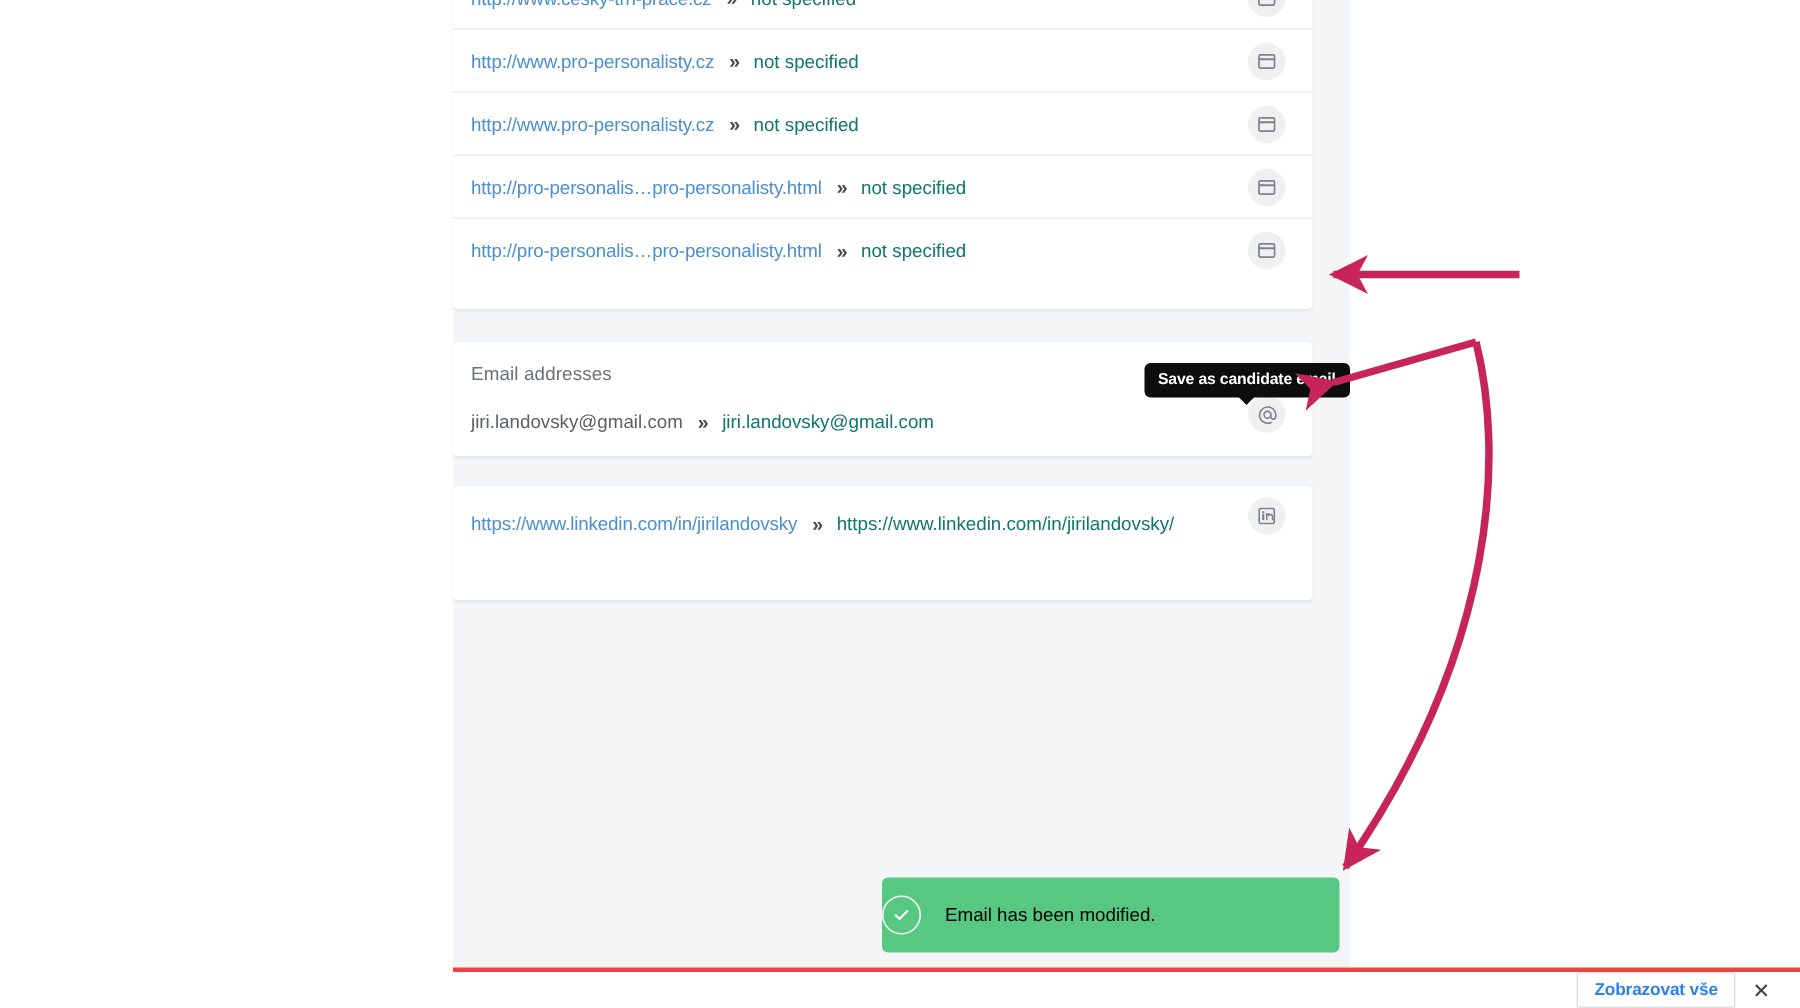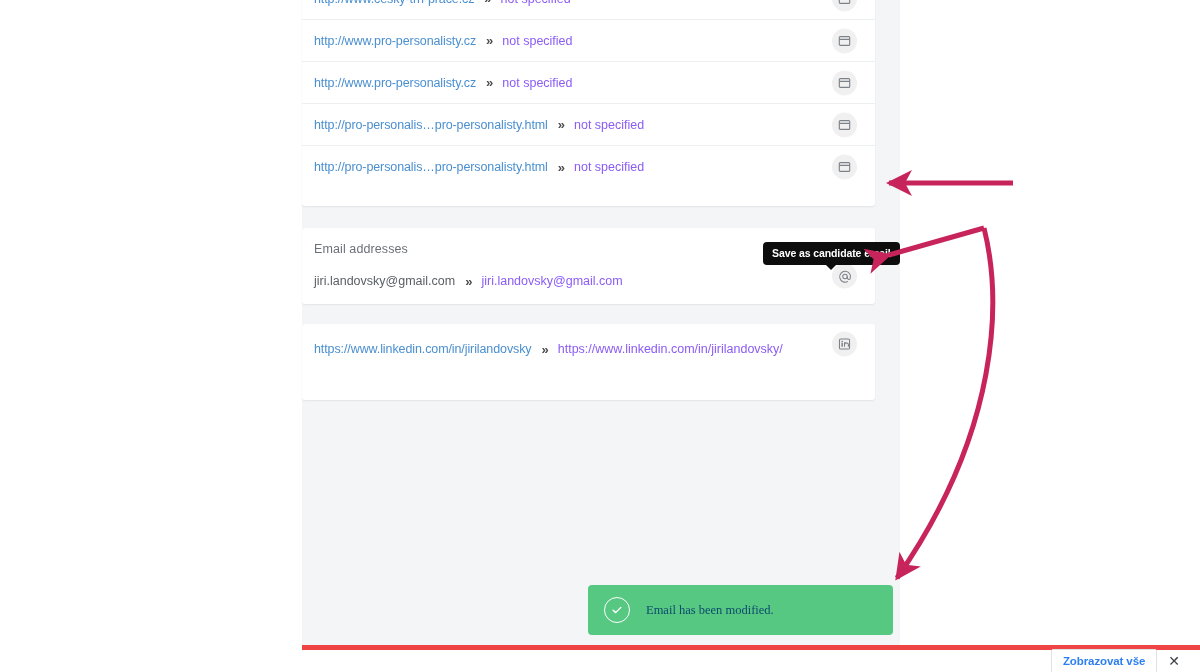--- a/index.html
+++ b/index.html
@@ -40,21 +40,21 @@
   .row:last-child { border-bottom: none; }
   .row-url {
     font-size: 12.5px; color: #4a8fd0; white-space: nowrap;
     letter-spacing: -0.1px;
   }
   .chev {
     font-size: 13px; color: #4b4b4b; margin: 0 10px; font-weight: 700;
     letter-spacing: -1px;
   }
   .row-val { font-size: 12.5px; color: #5a6066; white-space: nowrap; }
-  .row-val.muted { color: #8b5cf6; }
+  .row-val.muted { color: #0f766e; }
 
   
   .icon-btn {
     position: absolute; right: 18px; top: 50%; transform: translateY(-50%);
     width: 25px; height: 25px; border-radius: 50%;
     background: #f0f0f1;
     display: flex; align-items: center; justify-content: center;
     color: #7d8288;
   }
   .icon-btn svg { display: block; }
@@ -95,36 +95,35 @@
     border-left: 6px solid transparent;
     border-right: 6px solid transparent;
     border-top: 6px solid #0d0d0d;
   }
 
   
   .toast {
     position: absolute; left: 588px; top: 585px;
     width: 305px; height: 50px;
     background: #57c882; border-radius: 4px;
-    display: flex; align-items: center; padding-left: 16px;
-    color: #0c4a6e;
-    font-family: Liberation Serif, serif;
+    display: flex; align-items: center; 
+    color: #000000;
   }
   .toast-icon {
     width: 26px; height: 26px; border-radius: 50%;
     border: 1.6px solid #ffffff;
     display: flex; align-items: center; justify-content: center;
     flex: 0 0 auto;
   }
   .toast-msg { margin-left: 16px; font-size: 12.5px; }
 
   
   .bottom-bar {
     position: absolute; left: 302px; top: 645px; width: 898px; height: 27px;
-    background: #ffffff; border-top: 5px solid #ef4444;
+    background: #ffffff; border-top: 3px solid #ef4444;
     display: flex; align-items: center; justify-content: flex-end;
     padding-right: 20px; gap: 0px;
   }
   .bottom-bar-left {
     position: absolute; left: 0; top: 645px; width: 302px; height: 27px;
     background: #ffffff;
   }
   .show-all-btn {
     font-size: 11.5px; color: #2d7ff0; font-weight: 700;
     background: #ffffff; border: 1px solid #e0e1e3;

